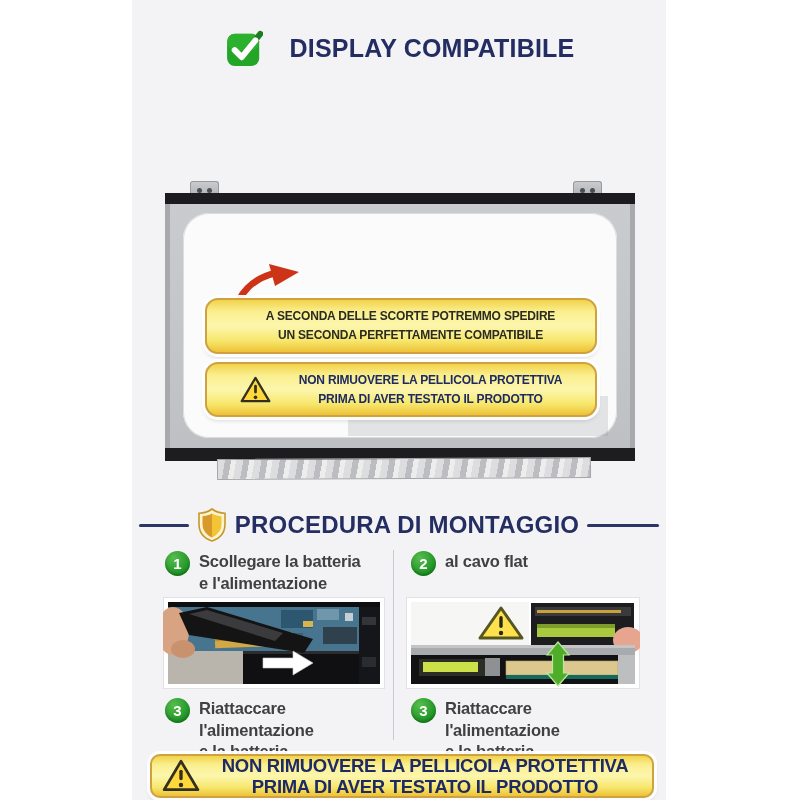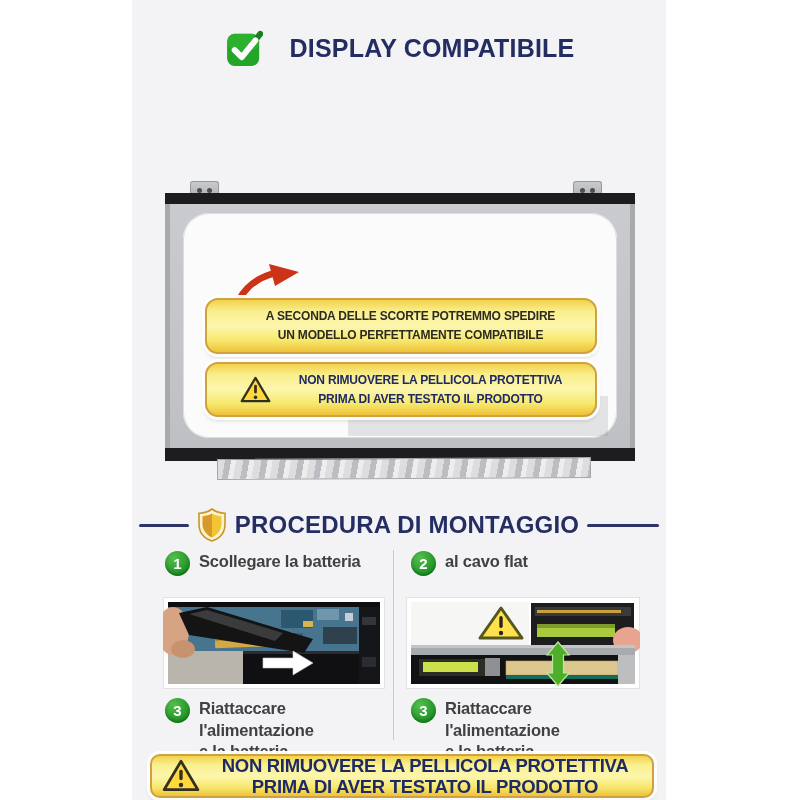--- a/index.html
+++ b/index.html
@@ -105,21 +105,21 @@
     <div class="bottom-rim"></div>
     <div class="foil"></div>
 
     <svg class="curved-arrow" width="82" height="50" viewBox="0 0 82 50">
       <path d="M10 49 C13 30 27 15 50 9" stroke="#cd3417" stroke-width="6.5" stroke-linecap="round" fill="none"></path>
       <polygon points="44,0 74,8 50,22" fill="#cd3417"></polygon>
     </svg>
 
     <div class="ybox ybox1">
       <div class="txt">A SECONDA DELLE SCORTE POTREMMO SPEDIRE</div>
-      <div class="txt">UN MODELLO PERFETTAMENTE COMPATIBILE</div>
+      <div class="txt">UN SECONDA PERFETTAMENTE COMPATIBILE</div>
     </div>
 
     <div class="ybox ybox2">
       <svg width="31" height="28" viewBox="0 0 36 32">
         <path d="M18 2 L34 29 L2 29 Z" fill="#ffd83c" stroke="#33301f" stroke-width="2.6" stroke-linejoin="round"></path>
         <rect x="16.4" y="10" width="3.2" height="10" rx="1.6" fill="#33301f"></rect>
         <circle cx="18" cy="24.5" r="2.1" fill="#33301f"></circle>
       </svg>
       <div>
         <div class="txt">NON RIMUOVERE LA PELLICOLA PROTETTIVA</div>
@@ -136,20 +136,21 @@
       <path d="M15 5.5 C18 7.3 22.5 8.3 24.5 8.3 L24.5 16 C24.5 23.5 19 27.6 15 29.5 Z" fill="#f3c535"></path>
     </svg>
     <h2>PROCEDURA DI MONTAGGIO</h2>
     <span class="rule r"></span>
   </div>
 
   <div class="step-row" style="left:165px;top:551px;width:222px;">
     <span class="badge">1</span>
     <div class="step-txt">
       <span>Scollegare la batteria</span>
+      <span>e l'alimentazione</span>
     </div>
   </div>
   <div class="step-row" style="left:411px;top:551px;width:226px;">
     <span class="badge">2</span>
     <div class="step-txt">
       <span>al cavo flat</span>
     </div>
   </div>
 
   <div class="col-divider"></div>

